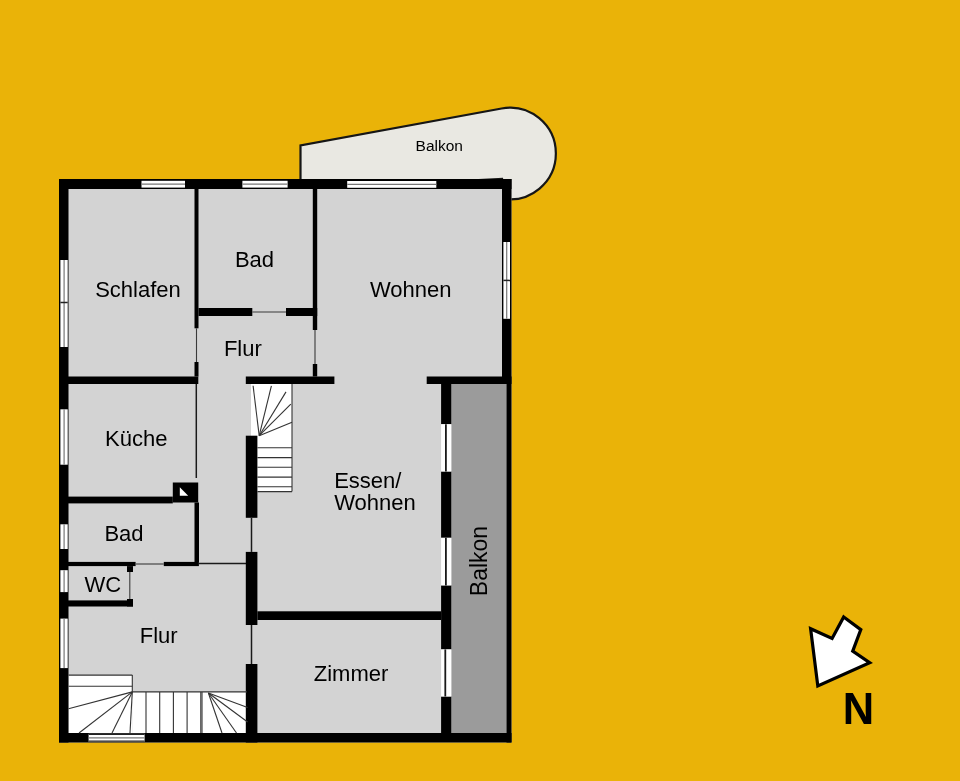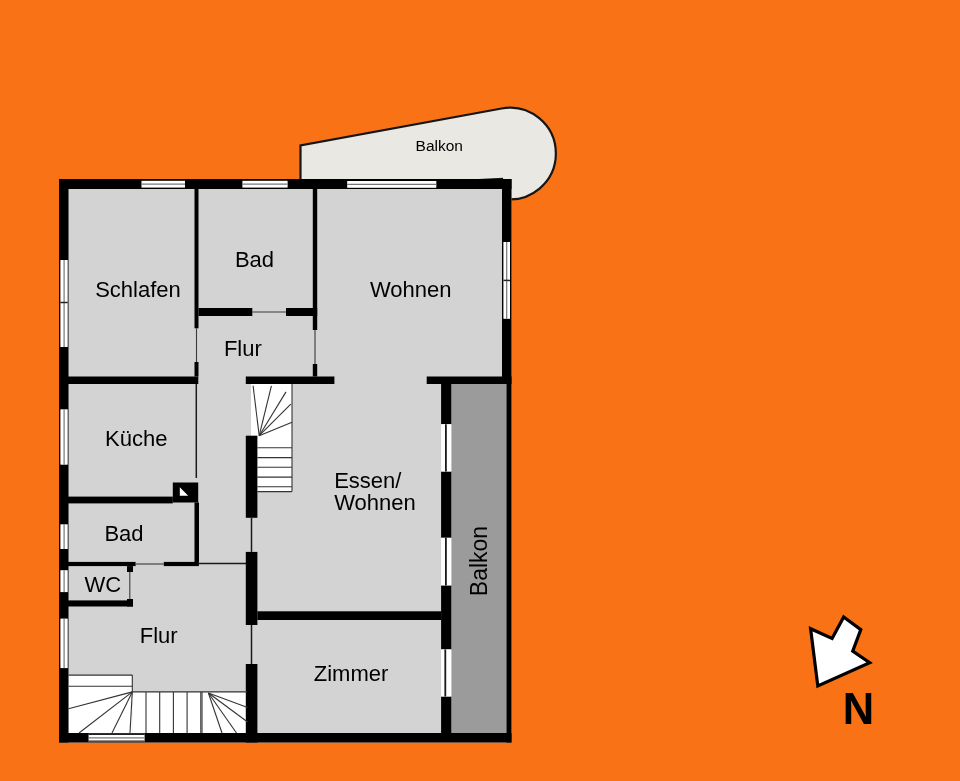--- a/index.html
+++ b/index.html
@@ -1,16 +1,16 @@
 <!DOCTYPE html>
 <html><head>
 <meta charset="utf-8">
 <style>
   html,body{margin:0;padding:0;background:#ffffff;}
-  #page{position:relative;width:960px;height:781px;background:#f97316;overflow:hidden;}
+  #page{position:relative;width:960px;height:781px;background:#eab308;overflow:hidden;}
   svg{display:block;}
   text{font-family:"Liberation Sans", sans-serif;fill:#000000;}
 </style>
 </head>
 <body>
 <div id="page">
 <svg width="960" height="781" viewBox="0 0 960 781">
 
   <path d="M 300.5 189 L 300.5 145.5 L 501.6 108.5 A 45.8 45.8 0 1 1 502 198.6 L 502 179 Z" fill="#e9e8e2" stroke="#161616" stroke-width="2.2"></path>
   <text x="415.6" y="151.2" font-size="15.5">Balkon</text>

